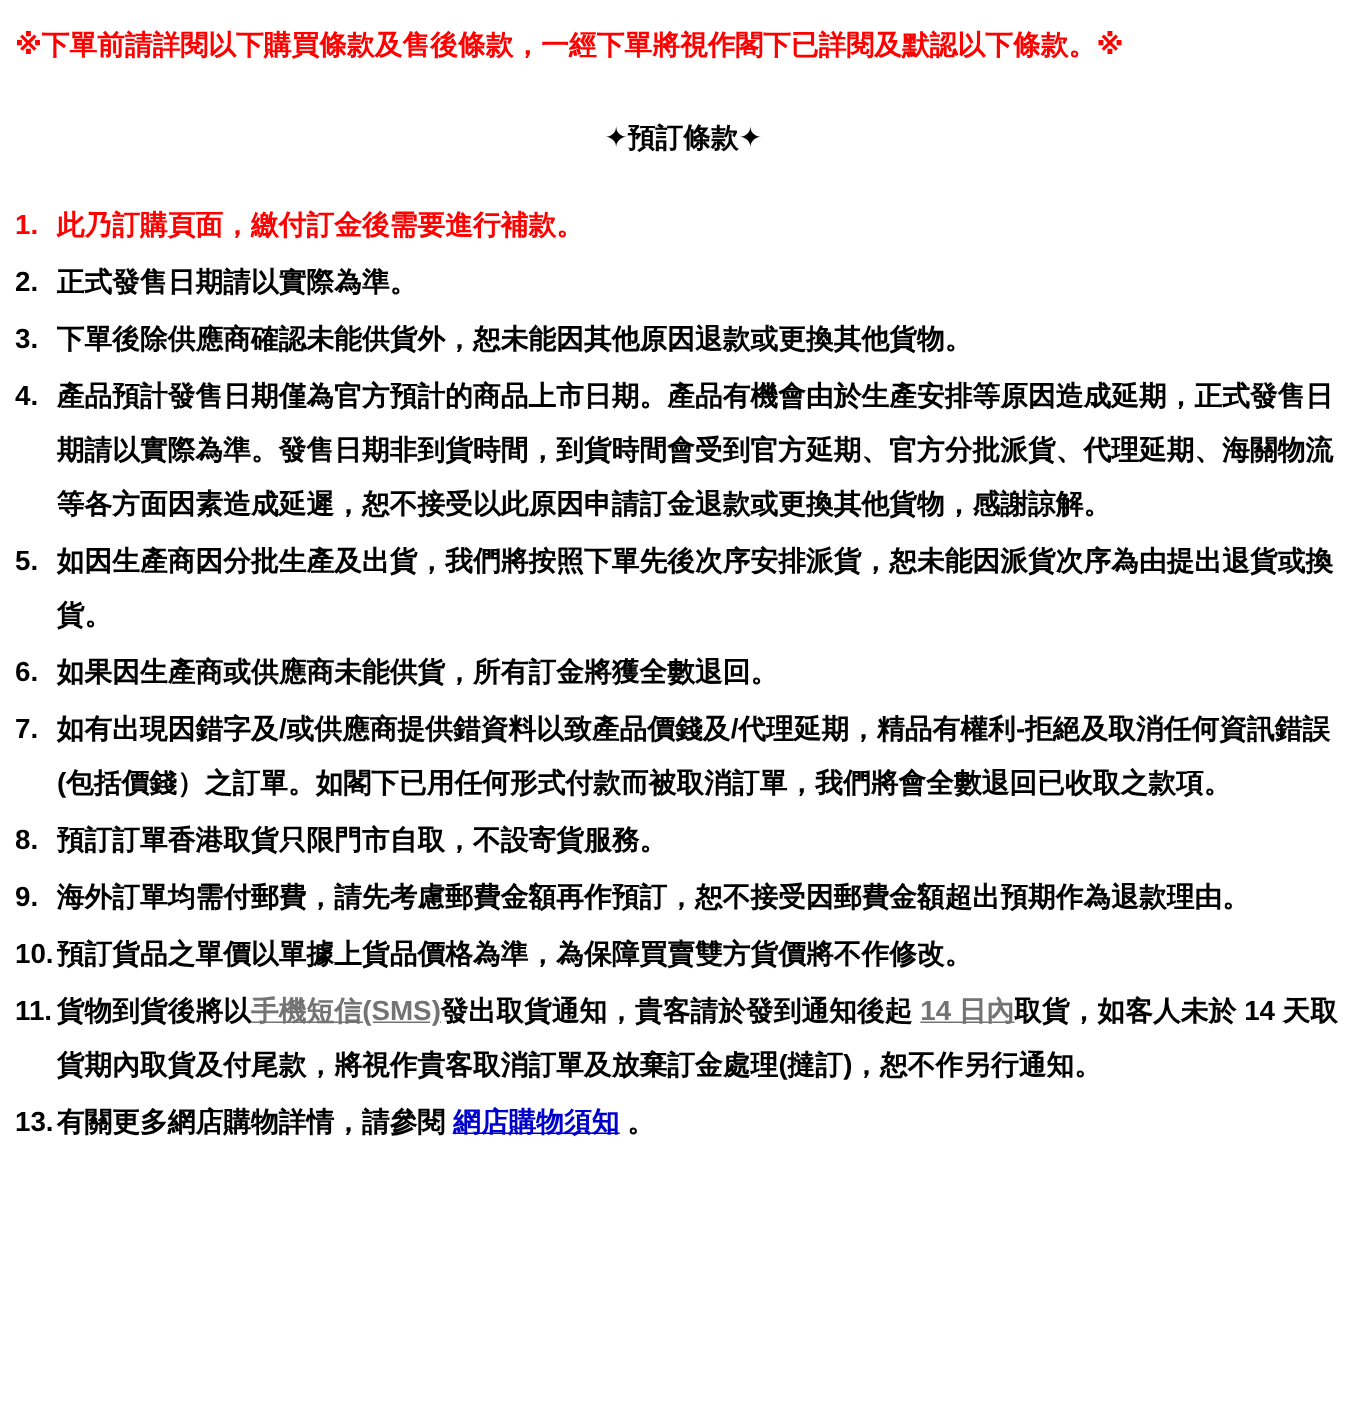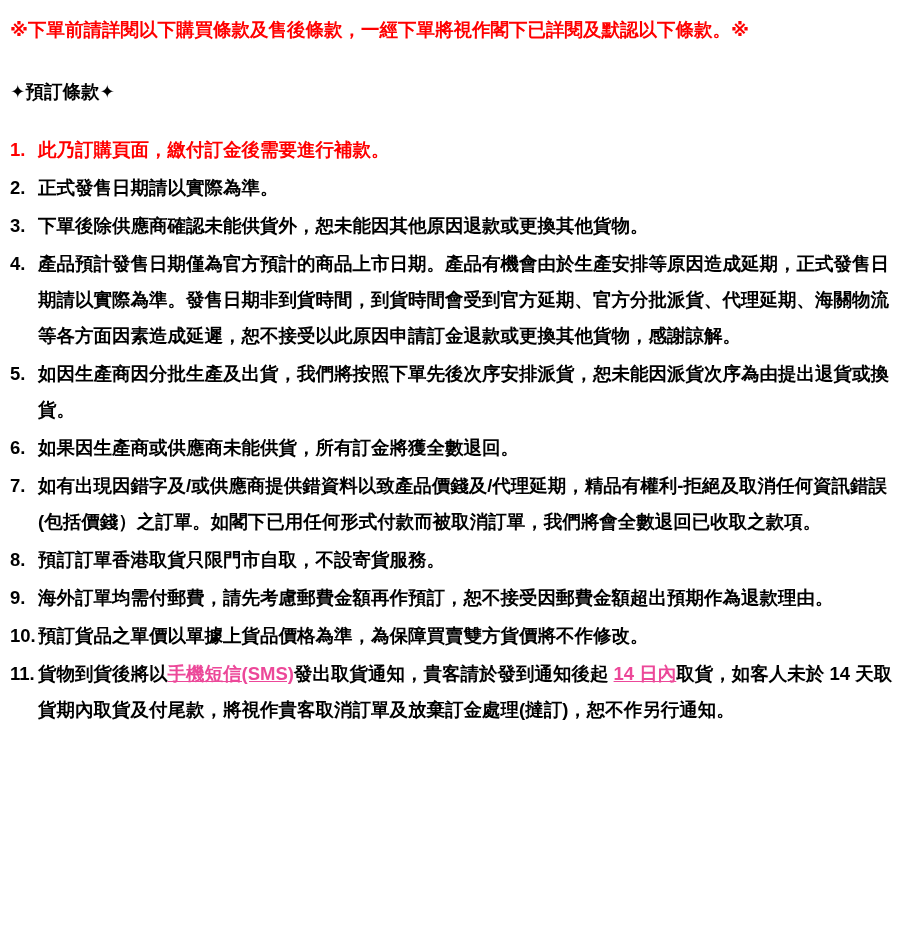--- a/index.html
+++ b/index.html
@@ -20,20 +20,21 @@
   }
   .doc-title {
     color: #ff0000;
     margin: 4px 0 26px 0;
     font-size: 18.5px;
   }
   .section-heading {
     color: #000000;
     margin: 0 0 22px 0;
     font-size: 18.5px;
+    text-align: center;
   }
   .terms-list {
     display: block;
   }
   .term-item {
     display: flex;
     align-items: flex-start;
     margin: 0 0 2px 0;
   }
   .term-num {
@@ -41,21 +42,21 @@
     min-width: 28px;
     white-space: nowrap;
   }
   .term-text {
     flex: 1 1 auto;
   }
   .red {
     color: #ff0000;
   }
   .red-underline {
-    color: #ec4899;
+    color: #737373;
     text-decoration: underline;
   }
   .link {
     color: #0000cc;
     text-decoration: underline;
     cursor: pointer;
   }
 </style>
 </head>
 <body>
@@ -102,13 +103,17 @@
       <span class="term-text"><span>海外訂單均需付郵費，請先考慮郵費金額再作預訂，恕不接受因郵費金額超出預期作為退款理由。</span></span>
     </div>
     <div class="term-item">
       <span class="term-num">10.</span>
       <span class="term-text"><span>預訂貨品之單價以單據上貨品價格為準，為保障買賣雙方貨價將不作修改。</span></span>
     </div>
     <div class="term-item">
       <span class="term-num">11.</span>
       <span class="term-text"><span>貨物到貨後將以</span><span class="red-underline">手機短信(SMS)</span><span>發出取貨通知，貴客請於發到通知後起 </span><span class="red-underline">14 日內</span><span>取貨，如客人未於 14 天取貨期內取貨及付尾款，將視作貴客取消訂單及放棄訂金處理(撻訂)，恕不作另行通知。</span></span>
     </div>
+    <div class="term-item">
+      <span class="term-num">13.</span>
+      <span class="term-text"><span>有關更多網店購物詳情，請參閱 </span><span class="link">網店購物須知</span><span> 。</span></span>
+    </div>
   </div>
 
 </body></html>

